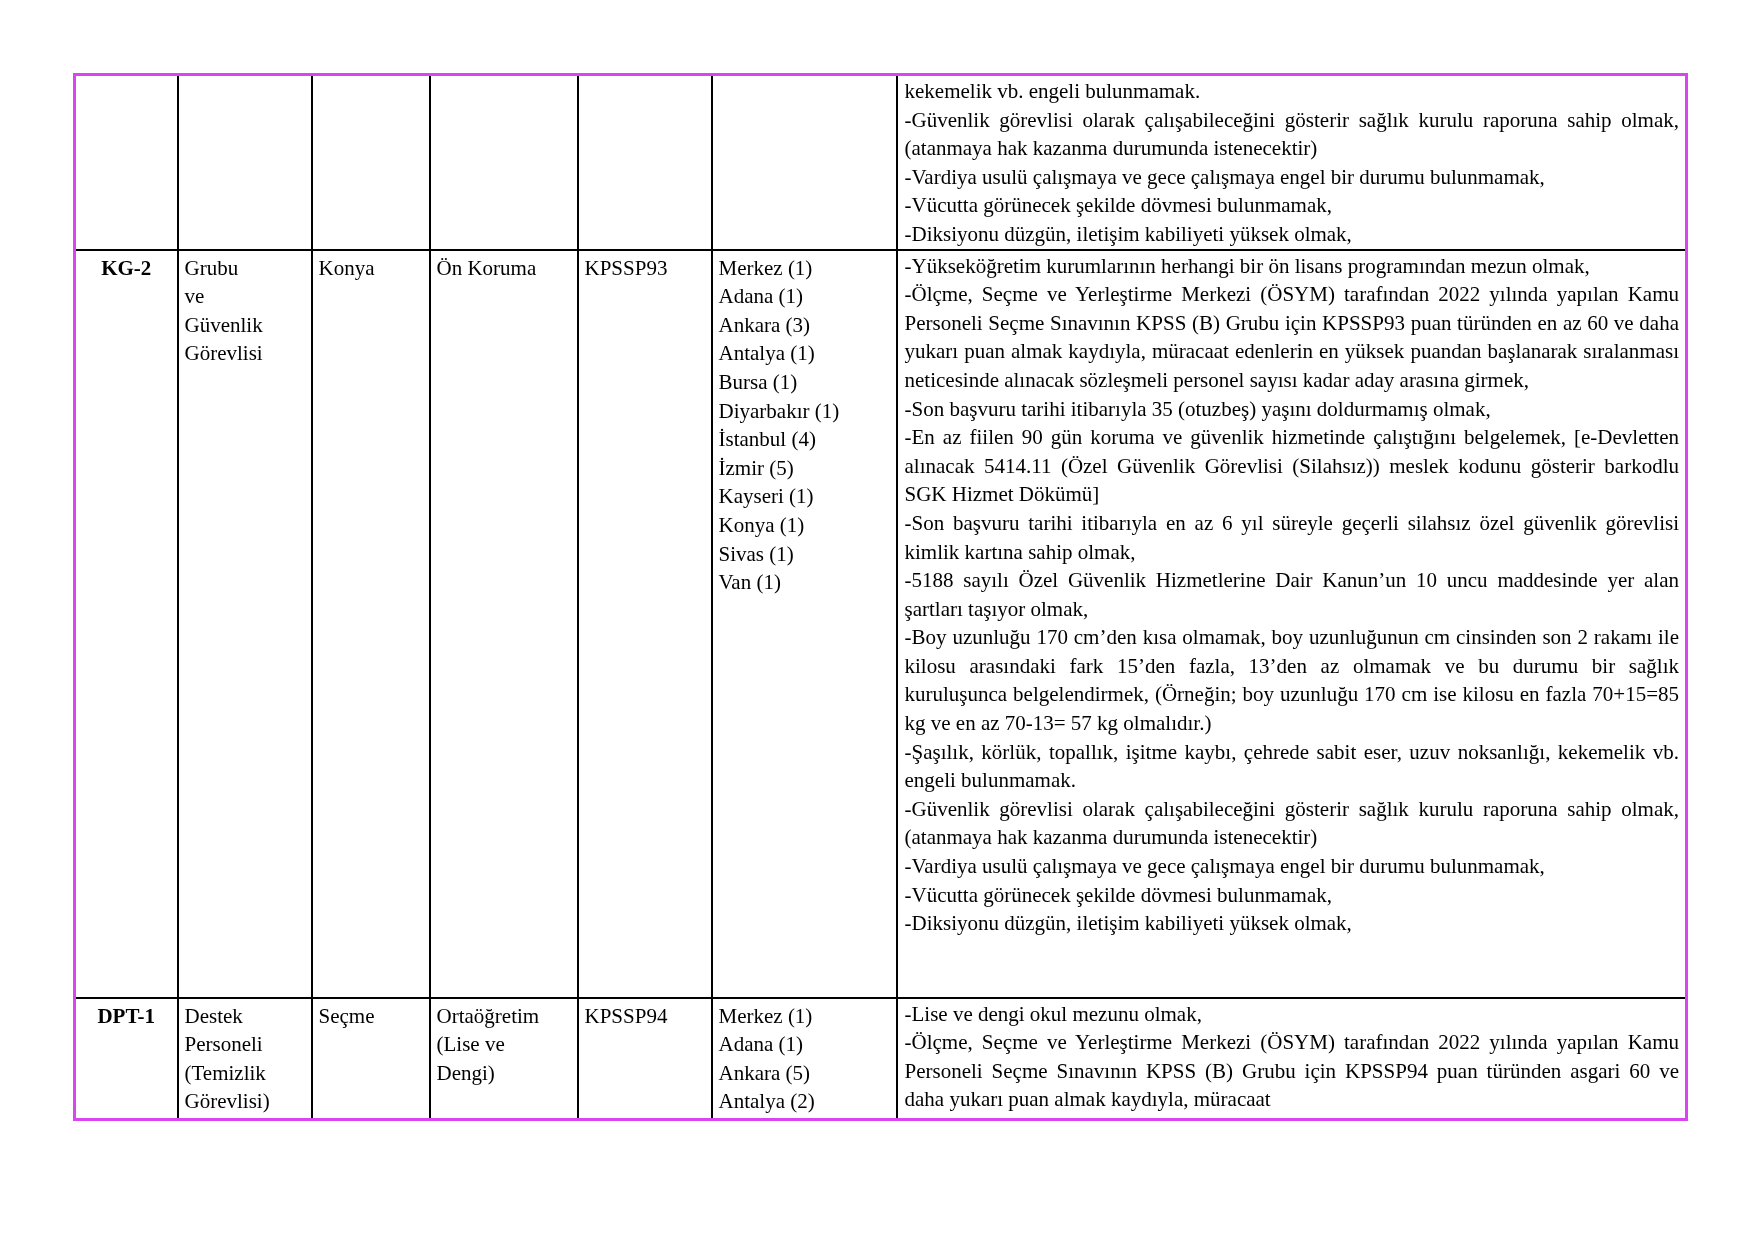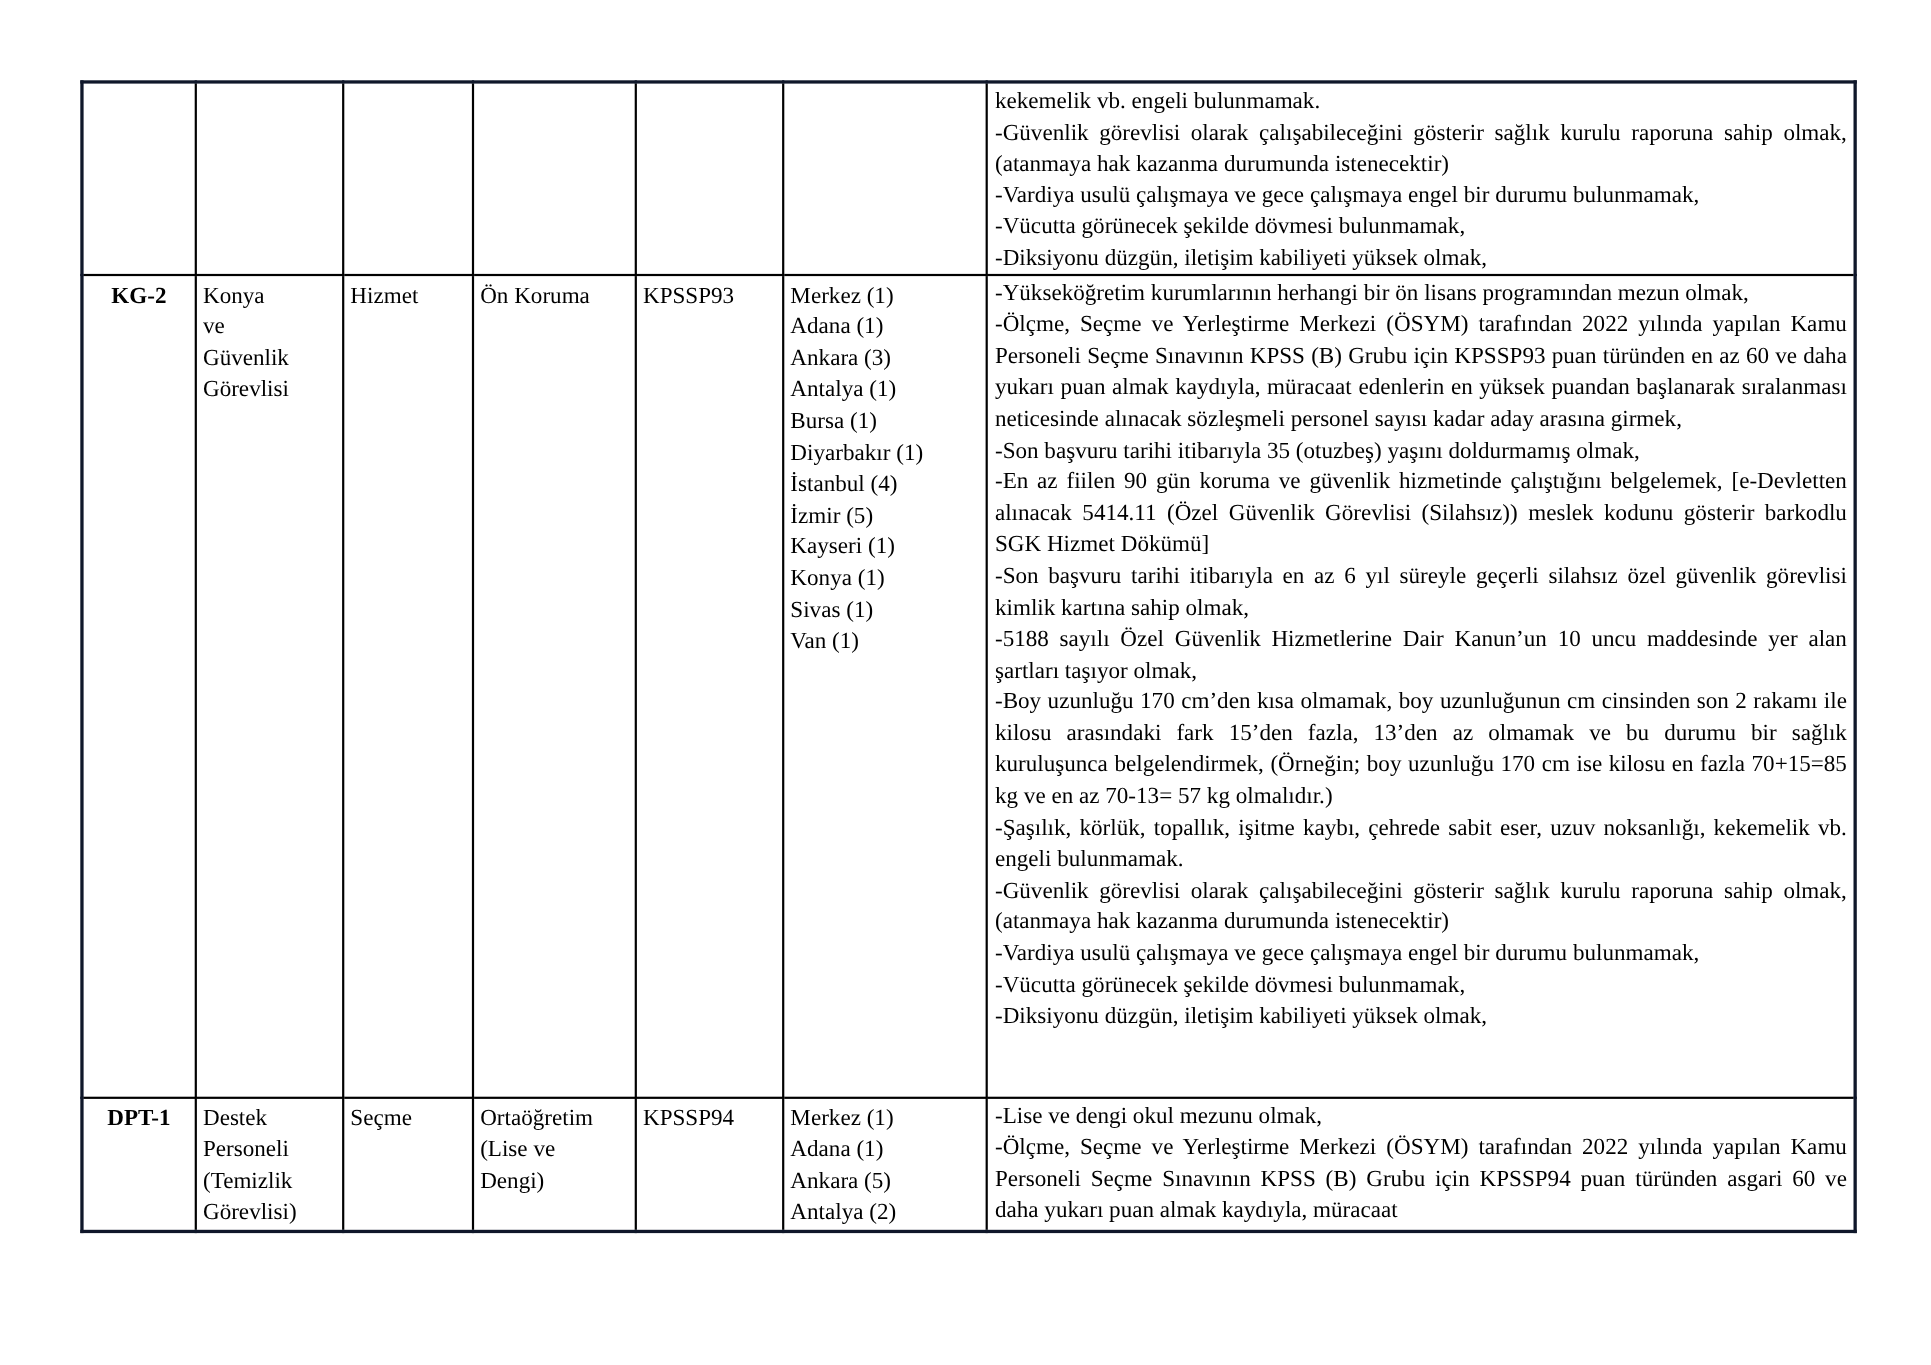--- a/index.html
+++ b/index.html
@@ -11,21 +11,21 @@
     color: #000000;
     font-family: "Liberation Serif", "DejaVu Serif", serif;
   }
   .doc-table {
     position: absolute;
     left: 73px;
     top: 73px;
     width: 1612px;
     border-collapse: collapse;
     table-layout: fixed;
-    border: 3px solid #0f172a;
+    border: 3px solid #d946ef;
   }
   .doc-table td {
     border: 2px solid #000000;
     vertical-align: top;
     overflow: hidden;
     font-size: 21px;
     line-height: 28.6px;
     padding: 2px 6px;
     white-space: pre-line;
   }
@@ -69,25 +69,25 @@
         <td class="cell-requirements">
           <div class="req-para">kekemelik vb. engeli bulunmamak.</div>
           <div class="req-para">-Güvenlik görevlisi olarak çalışabileceğini gösterir sağlık kurulu raporuna sahip olmak, (atanmaya hak kazanma durumunda istenecektir)</div>
           <div class="req-para">-Vardiya usulü çalışmaya ve gece çalışmaya engel bir durumu bulunmamak,</div>
           <div class="req-para">-Vücutta görünecek şekilde dövmesi bulunmamak,</div>
           <div class="req-para">-Diksiyonu düzgün, iletişim kabiliyeti yüksek olmak,</div>
         </td>
       </tr>
       <tr class="row-1">
         <td class="cell-code">KG-2</td>
-        <td class="cell-position">Konya
+        <td class="cell-position">Grubu
 ve
 Güvenlik
 Görevlisi</td>
-        <td class="cell-gender">Hizmet</td>
+        <td class="cell-gender">Konya</td>
         <td class="cell-education">Ön Koruma</td>
         <td class="cell-score-type">KPSSP93</td>
         <td class="cell-locations">Merkez (1)
 Adana (1)
 Ankara (3)
 Antalya (1)
 Bursa (1)
 Diyarbakır (1)
 İstanbul (4)
 İzmir (5)

